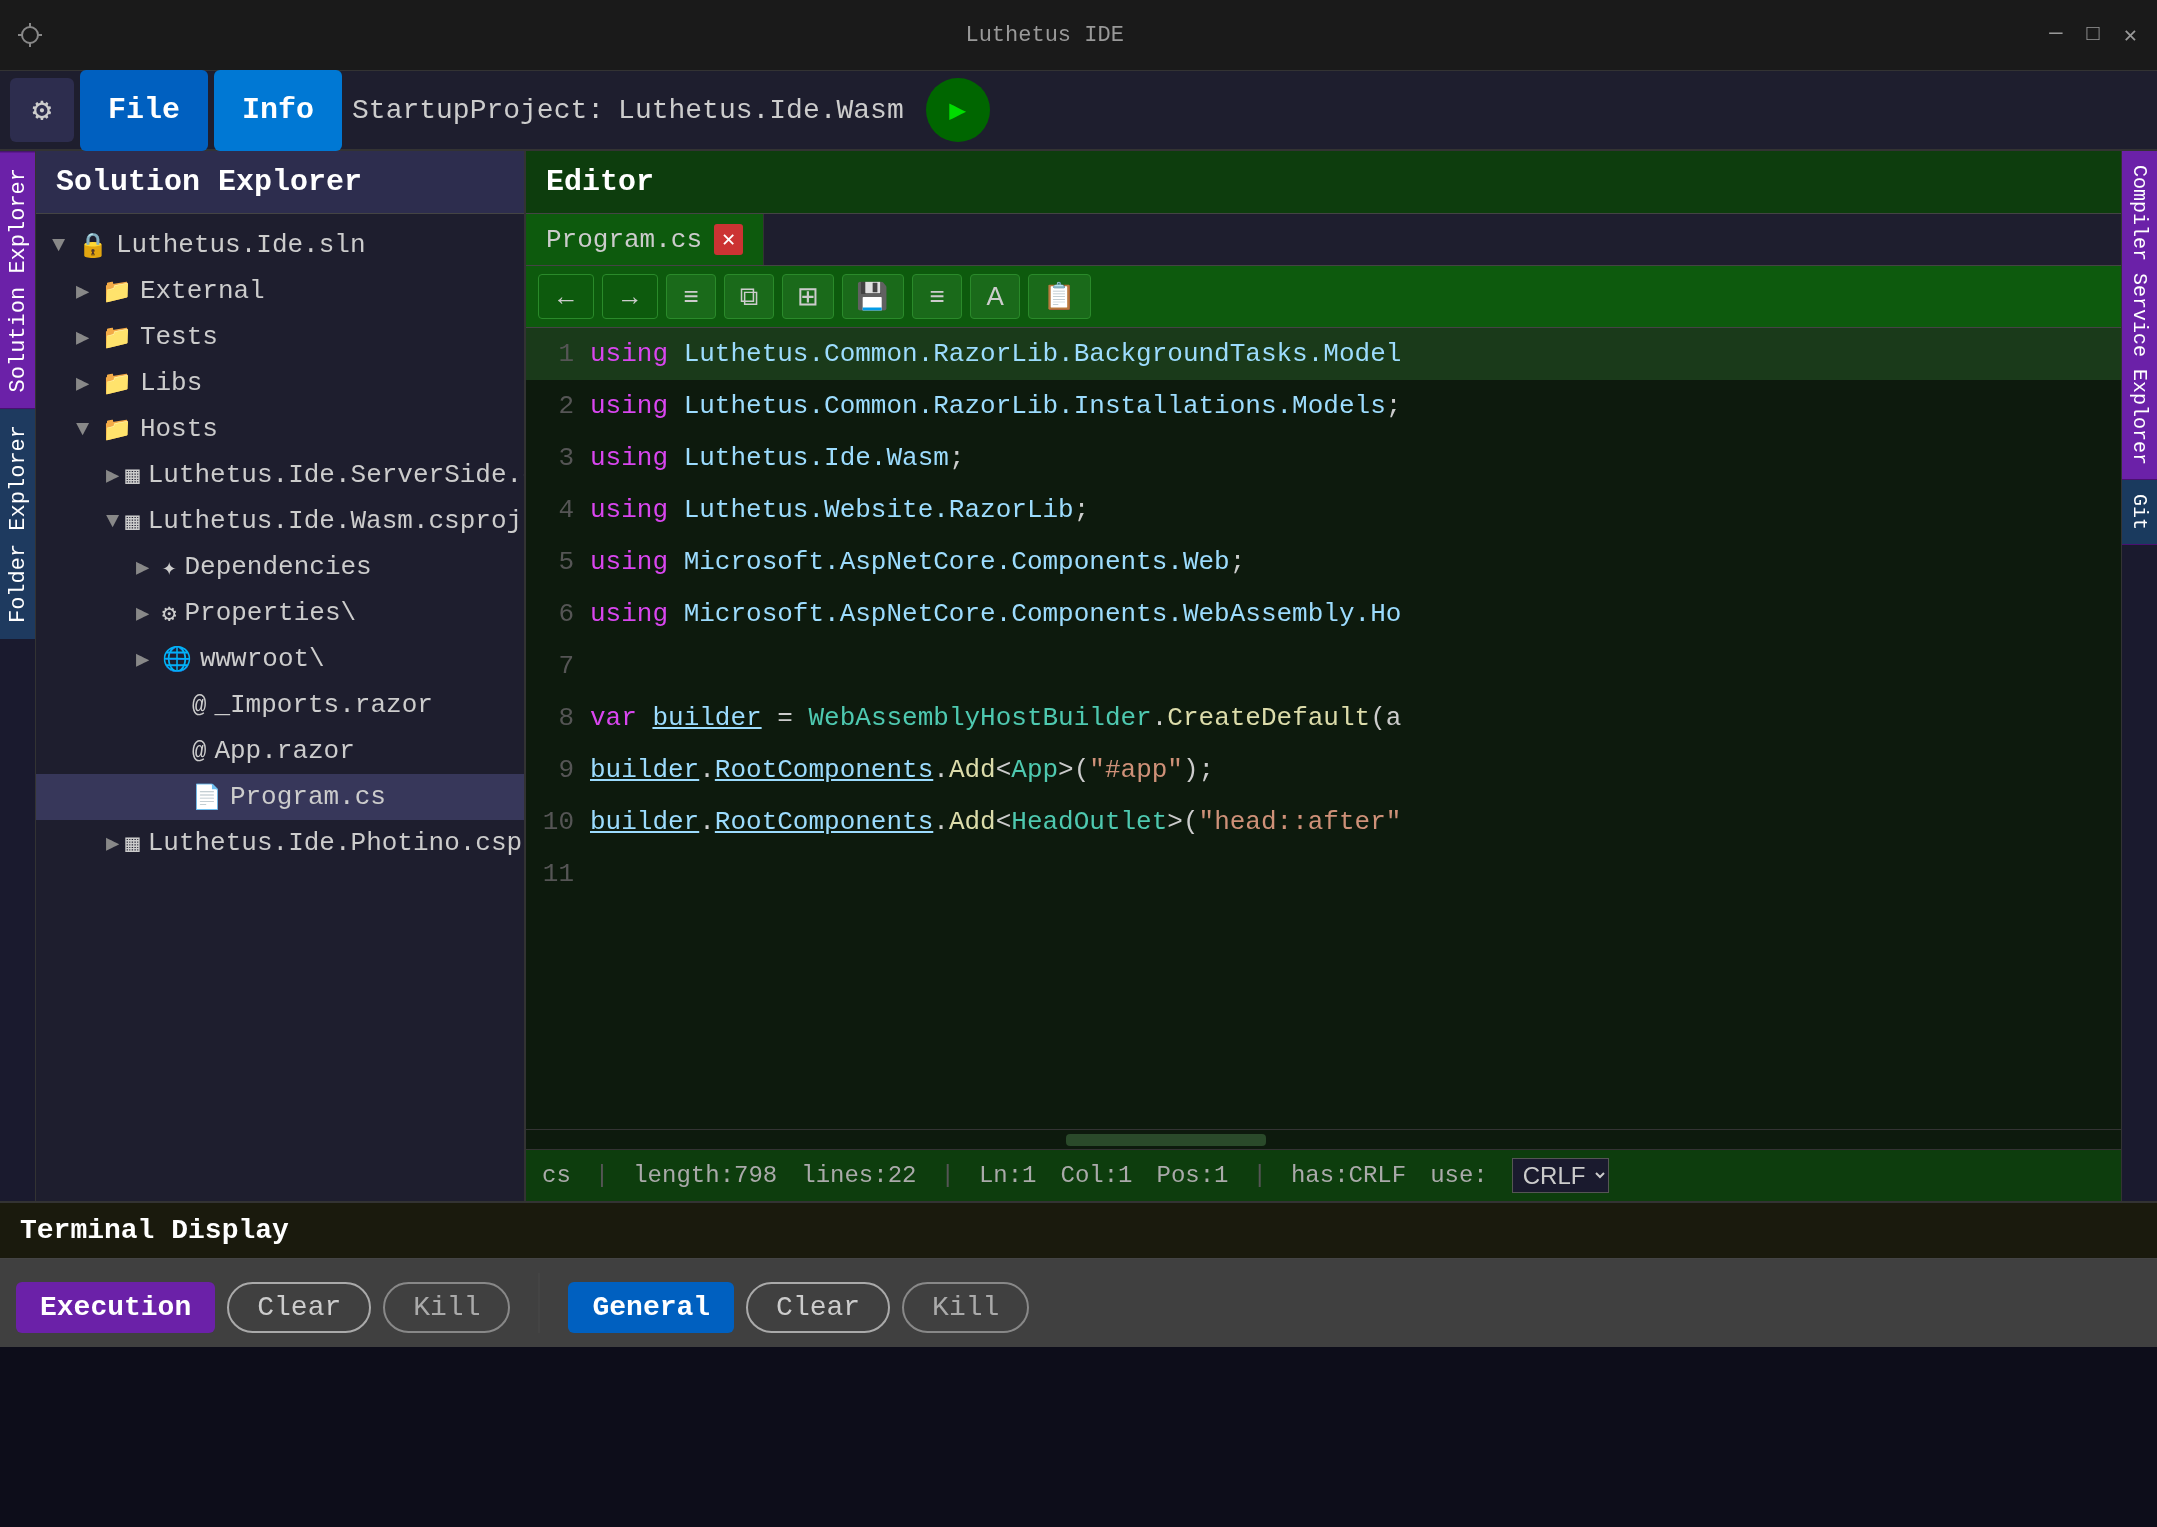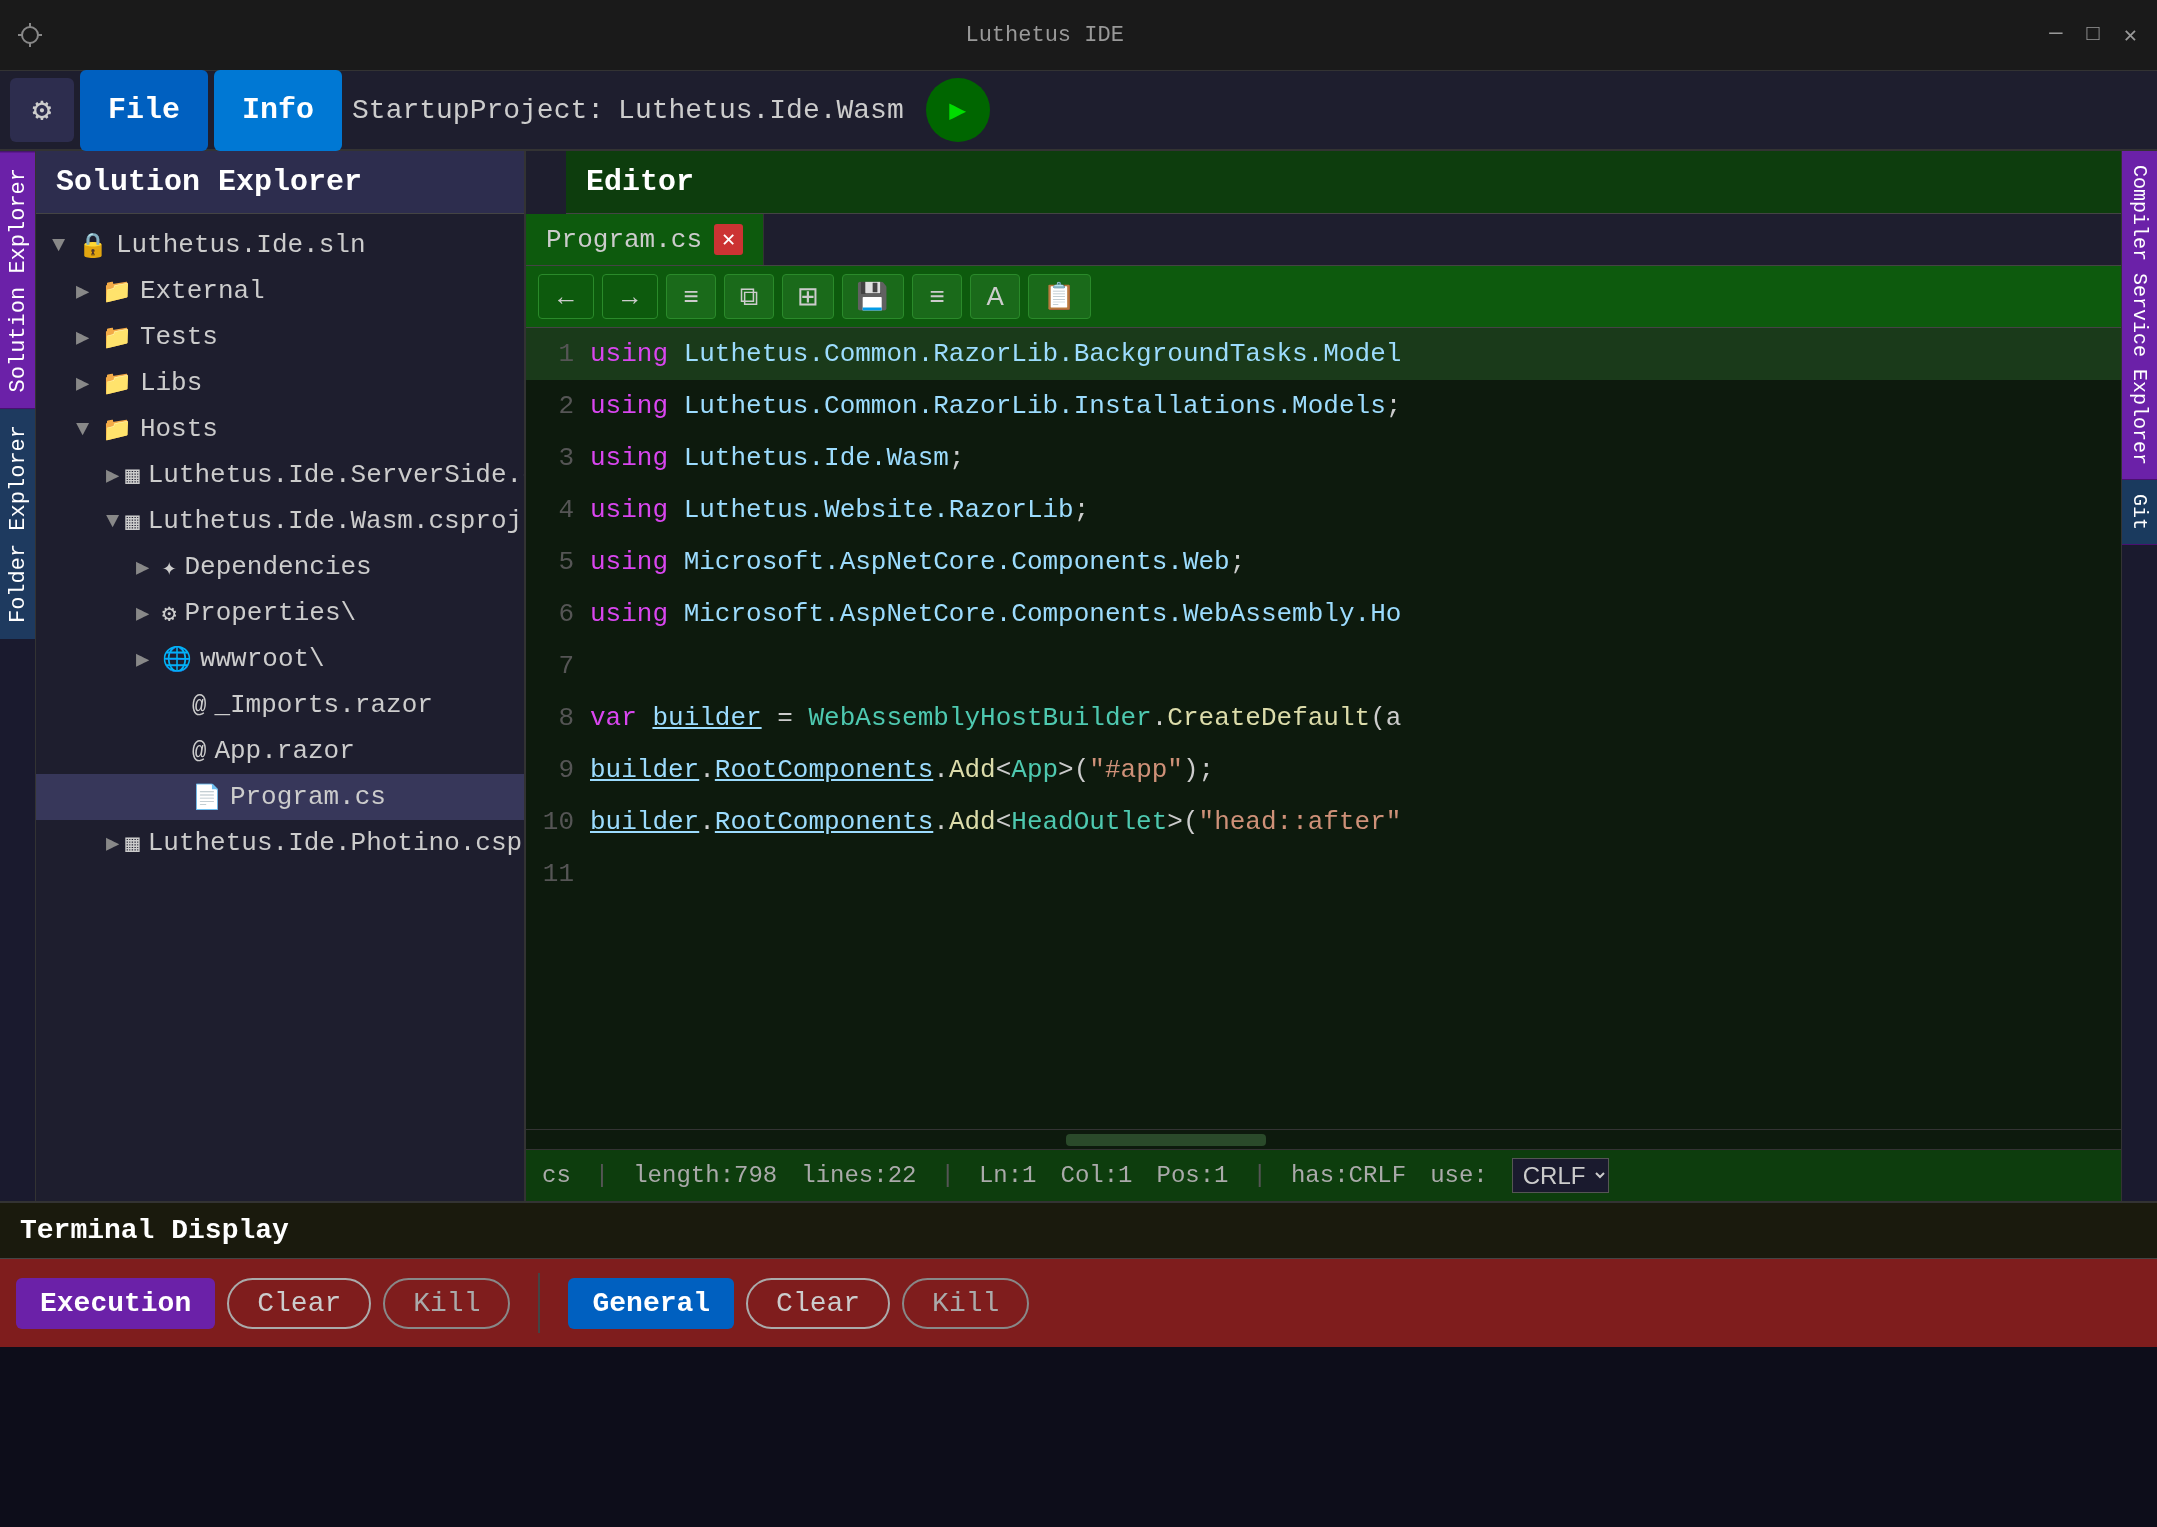--- a/index.html
+++ b/index.html
@@ -180,21 +180,20 @@
       flex-direction: column;
       overflow: hidden;
     }
     .editor-title {
       background: #0d3d0d;
       padding: 14px 20px;
       font-size: 30px;
       font-weight: bold;
       color: #fff;
       border-bottom: 1px solid #444;
-      margin-left: 40px;
     }
     .editor-tabs {
       background: #1e1e2e;
       display: flex;
       align-items: center;
       border-bottom: 1px solid #444;
       padding: 0;
     }
     .editor-tab {
       display: flex;
@@ -323,24 +322,24 @@
     .terminal-title {
       background: #1a1a0d;
       padding: 12px 20px;
       font-size: 28px;
       font-weight: bold;
       color: #fff;
       border-bottom: 1px solid #444;
     }
     .terminal-tabs {
       display: flex;
-      align-items: center;
+      align-items: flex-end;
       padding: 14px 16px;
       gap: 12px;
-      background: #7f1d1d;
+      background: #404040;
     }
     .term-section {
       display: flex;
       align-items: center;
       gap: 12px;
     }
     .term-label {
       background: #6b21a8;
       color: white;
       padding: 10px 24px;

